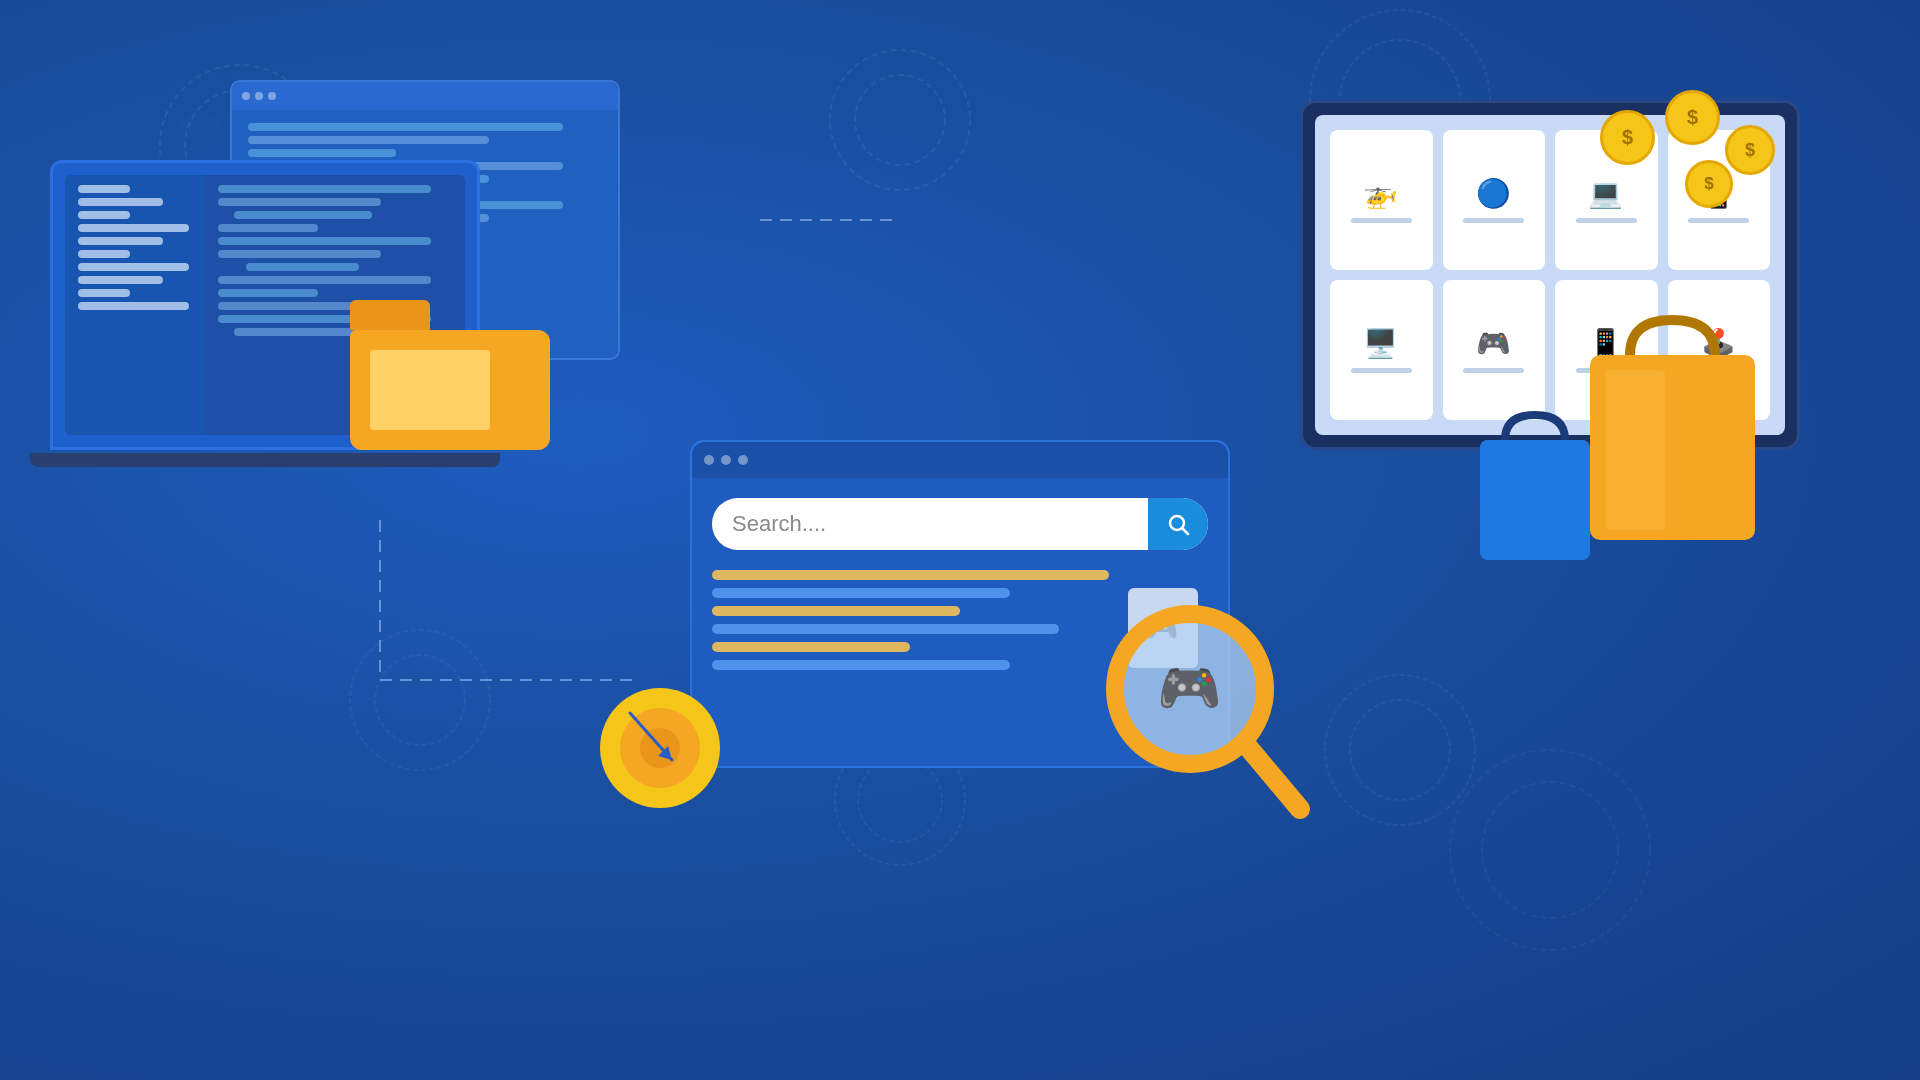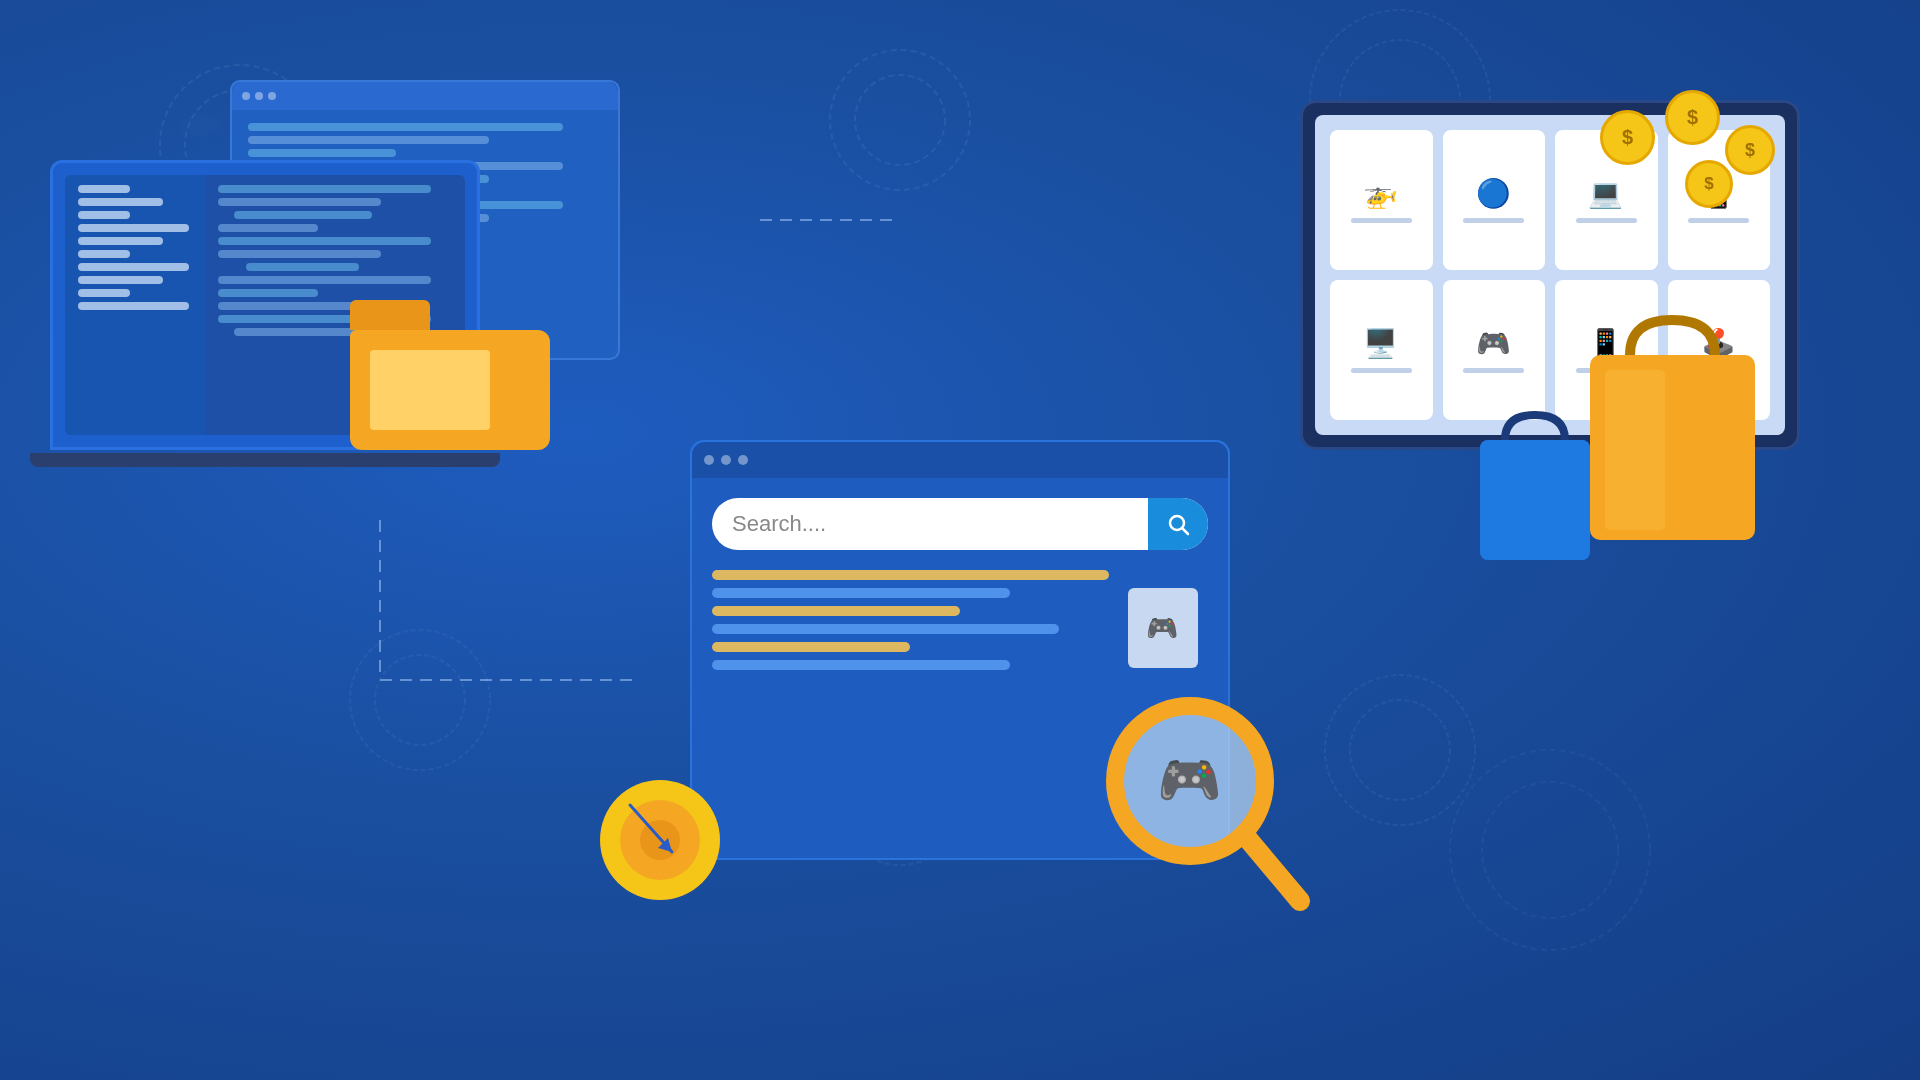--- a/index.html
+++ b/index.html
@@ -241,21 +241,21 @@
       color: #a07000;
     }
 
     
     .search-section {
       position: absolute;
       left: 50%;
       top: 440px;
       transform: translateX(-50%);
       width: 540px;
-      height: 420px;
+      height: 328px;
     }
 
     .search-browser {
       width: 100%;
       height: 100%;
       background: #1e5cc0;
       border-radius: 14px;
       border: 2px solid #2a72dc;
       overflow: visible;
     }

